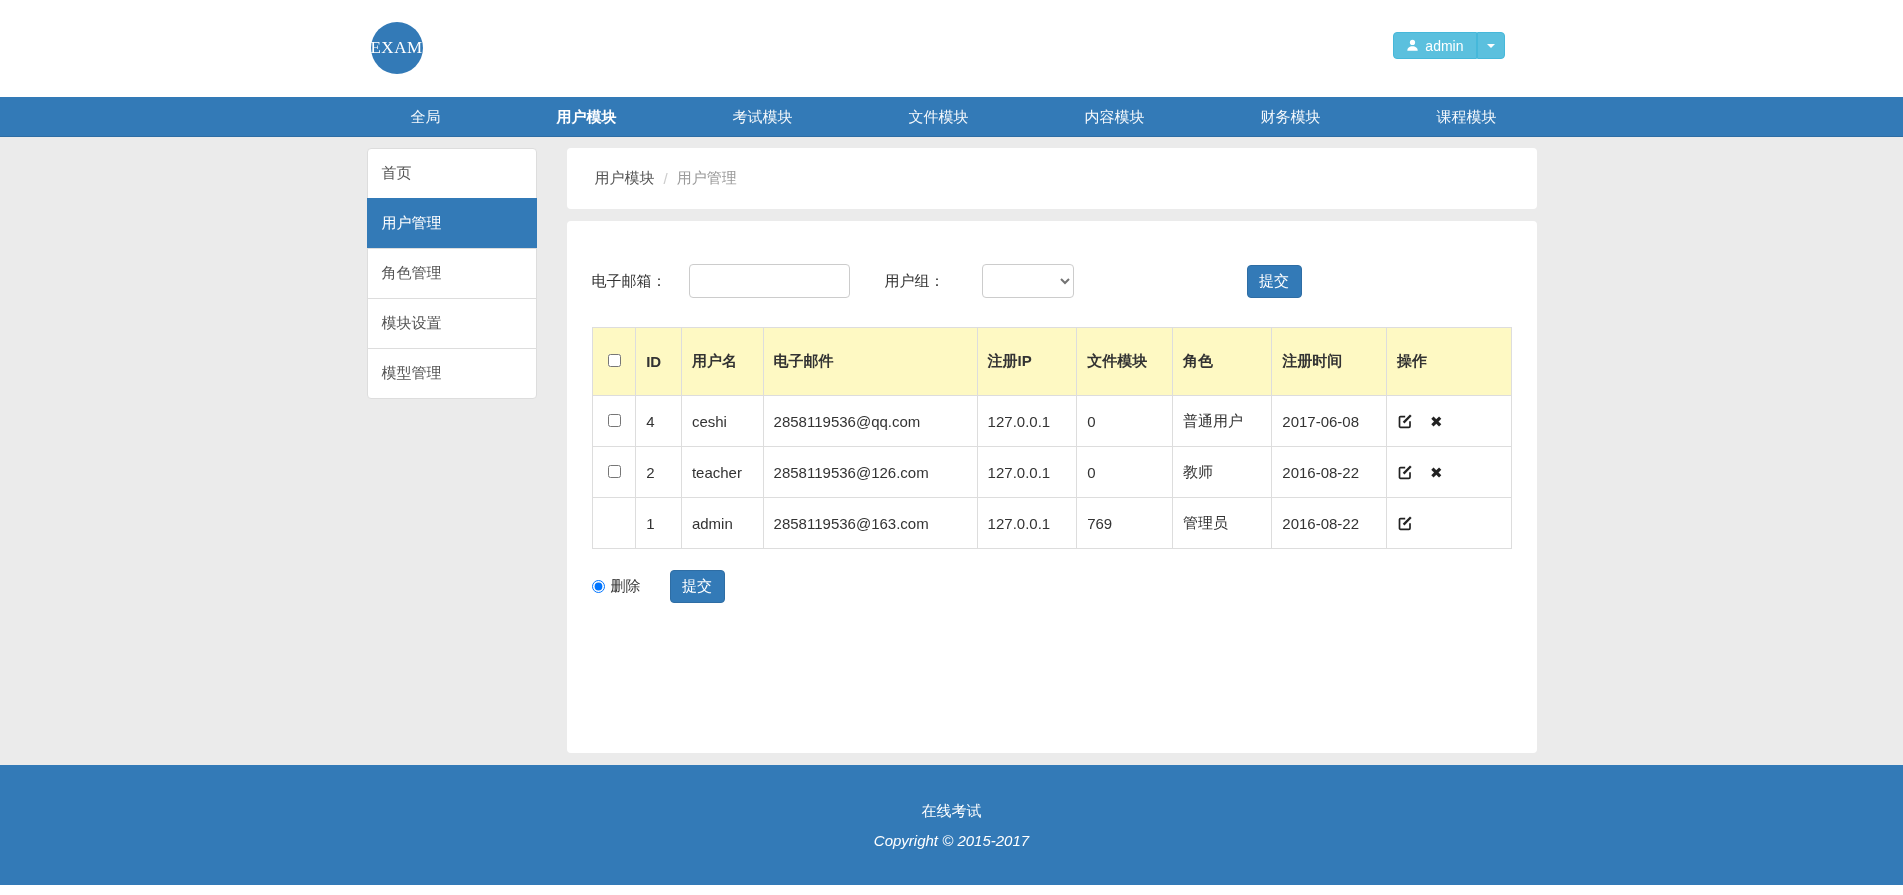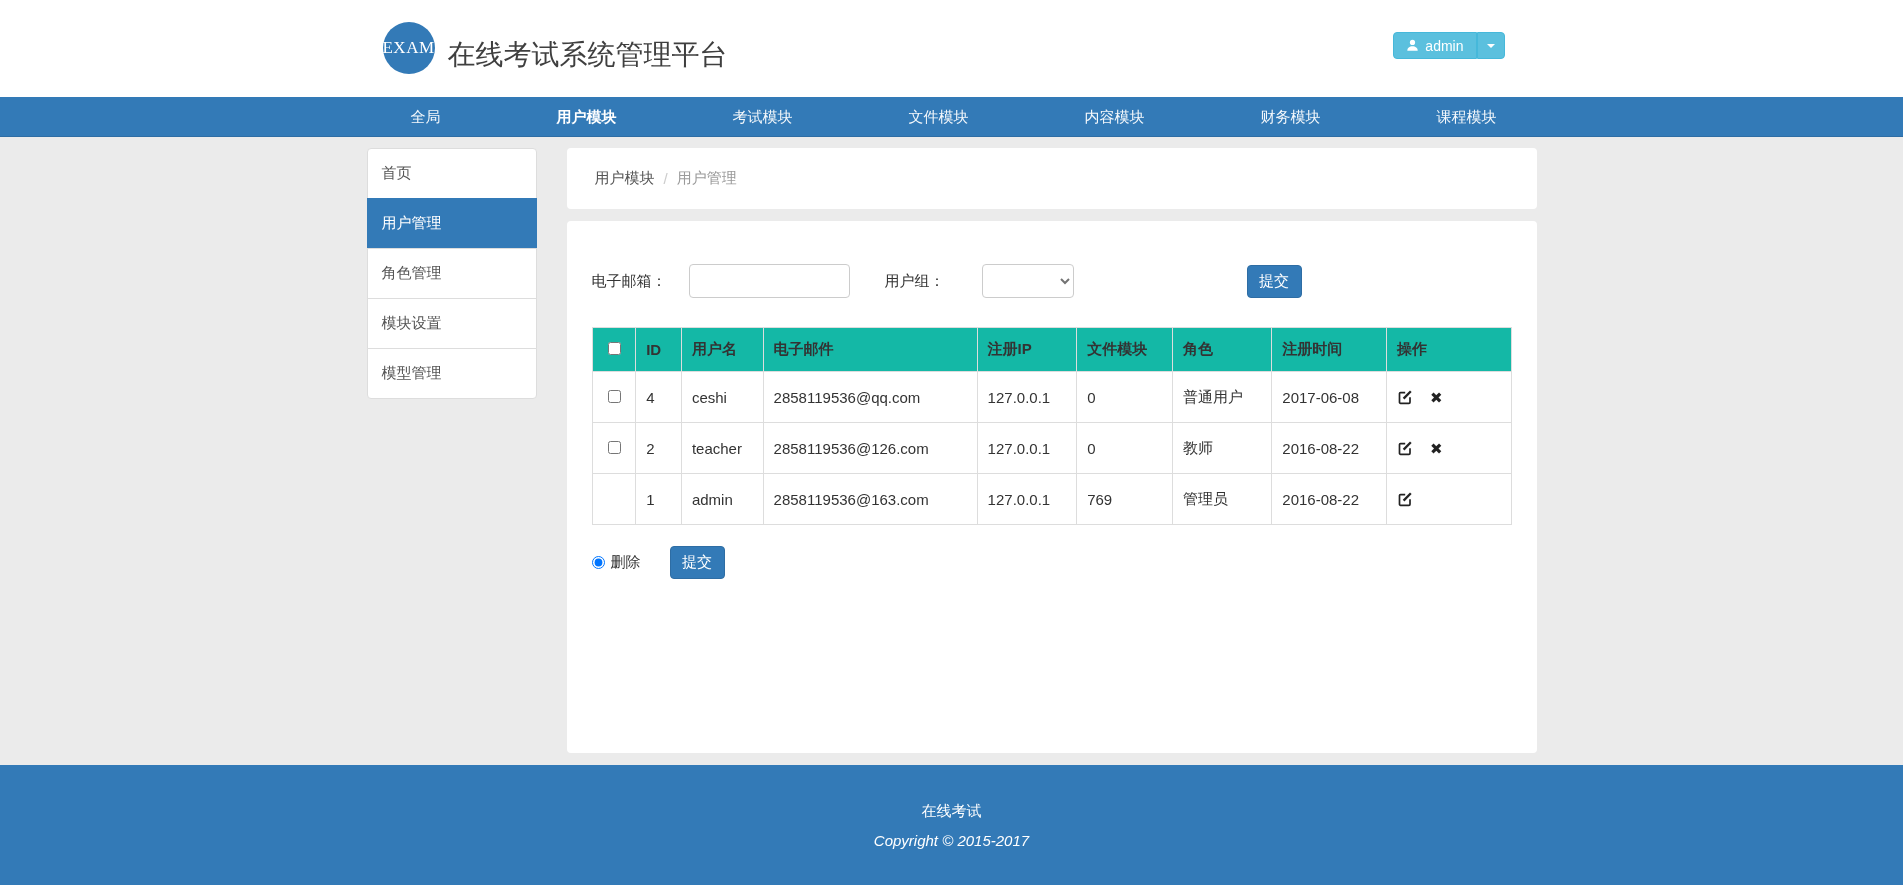--- a/index.html
+++ b/index.html
@@ -2,21 +2,21 @@
 <html><head>
 <meta charset="utf-8">
 <style>
   * { margin:0; padding:0; box-sizing:border-box; }
   html,body { width:1903px; height:895px; background:#fff; overflow:hidden;
     font-family:"Liberation Sans","DejaVu Sans",sans-serif; font-size:14px; color:#333; }
   .container { width:1170px; margin:0 auto; position:relative; height:100%; }
 
   
   .header { height:97px; background:#fff; }
-  .brand { position:absolute; left:16px; top:22px; display:flex; align-items:flex-end; }
+  .brand { position:absolute; left:4px; top:22px; display:flex; align-items:center; }
   .logo-circle { width:52px; height:52px; border-radius:50%; background:#337ab7; color:#fff;
     font-family:"Liberation Serif","DejaVu Serif",serif; font-size:17px; display:flex;
     align-items:center; justify-content:center; letter-spacing:.5px; }
   .site-title { font-size:28px; color:#3f3f3f; margin-left:13px; }
   .user-btn-group { position:absolute; right:32px; top:32px; display:flex; height:27px; }
   .user-btn-main, .user-btn-caret { background:#5bc0de; color:#fff; border:1px solid #46b8da;
     display:flex; align-items:center; cursor:pointer; font-size:14px; }
   .user-btn-main { padding:0 12px; border-radius:4px 0 0 4px; gap:6px; }
   .user-btn-caret { width:28px; justify-content:center; border-left:1px solid #46b8da; border-radius:0 4px 4px 0; }
   .caret { display:inline-block; width:0; height:0; border-left:4px solid transparent;
@@ -60,21 +60,21 @@
   .lbl { white-space:nowrap; }
   .dash { margin:0 5px; color:#555; }
   .group-select { width:92px; height:31px; border:1px solid #ccc; border-radius:4px; font-size:14px;
     color:#737373; padding:16px 6px; background:#fff; }
   .btn-primary { background:#337ab7; color:#fff; border:1px solid #2e6da4; border-radius:4px;
     font-size:15px; cursor:pointer; }
   .search-submit { width:55px; height:33px; margin-left:173px; }
 
   table.user-table { width:100%; border-collapse:collapse; margin-top:29px; font-size:15px; color:#333; }
   .user-table th, .user-table td { border:1px solid #ddd; padding:8px 8px 8px 10px; height:51px; text-align:left; }
-  .user-table thead th { background:#14b8a6; font-weight:bold; height:44px; }
+  .user-table thead th { background:#fef9c3; font-weight:bold; height:68px; }
   .col-check { text-align:center !important; }
   .op-cell { display:flex; align-items:center; gap:17px; border:none !important; height:auto !important; padding:0 !important; }
   .edit-icon { display:inline-flex; cursor:pointer; }
   .del-icon { font-size:15px; font-weight:bold; color:#222; cursor:pointer; line-height:1; }
 
   .bottom-row { display:flex; align-items:center; margin-top:21px; }
   .bottom-row label { margin-left:6px; font-size:15px; }
   .del-submit { width:55px; height:33px; margin-left:29px; }
 
   
@@ -85,21 +85,20 @@
 </style>
 </head>
 <body>
 
 <div class="header">
   <div class="container">
     <div class="brand">
       <div class="logo-circle">
         <span>EXAM</span>
       </div>
-      <div class="site-title">在线考试系统管理平台</div>
     </div>
     <div class="user-btn-group">
       <div class="user-btn-main">
         <svg width="13" height="13" viewBox="0 0 16 16" fill="#fff">
             <circle cx="8" cy="4.2" r="3.2"></circle>
             <path d="M1.6 14.5 c0-3.6 2.8-5.6 6.4-5.6 s6.4 2 6.4 5.6 z"></path>
           </svg>
         <span>admin</span>
       </div>
       <div class="user-btn-caret">

